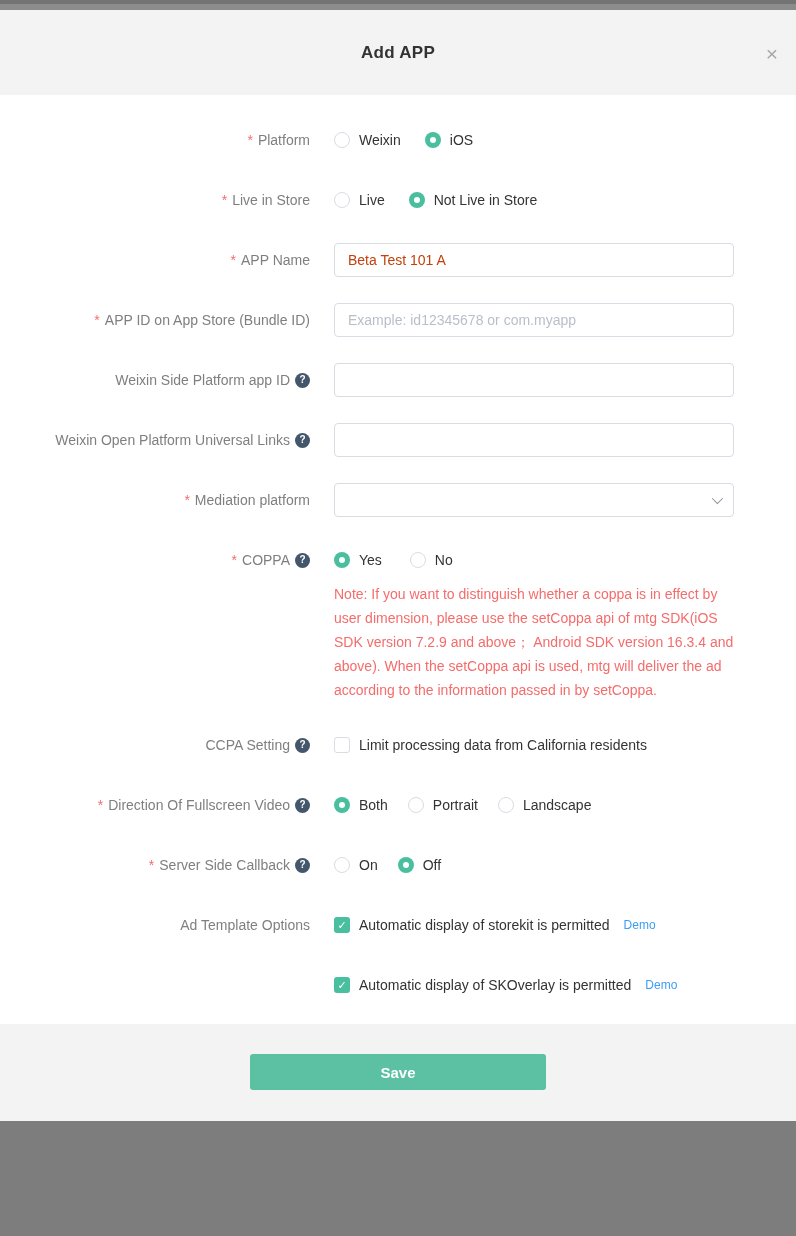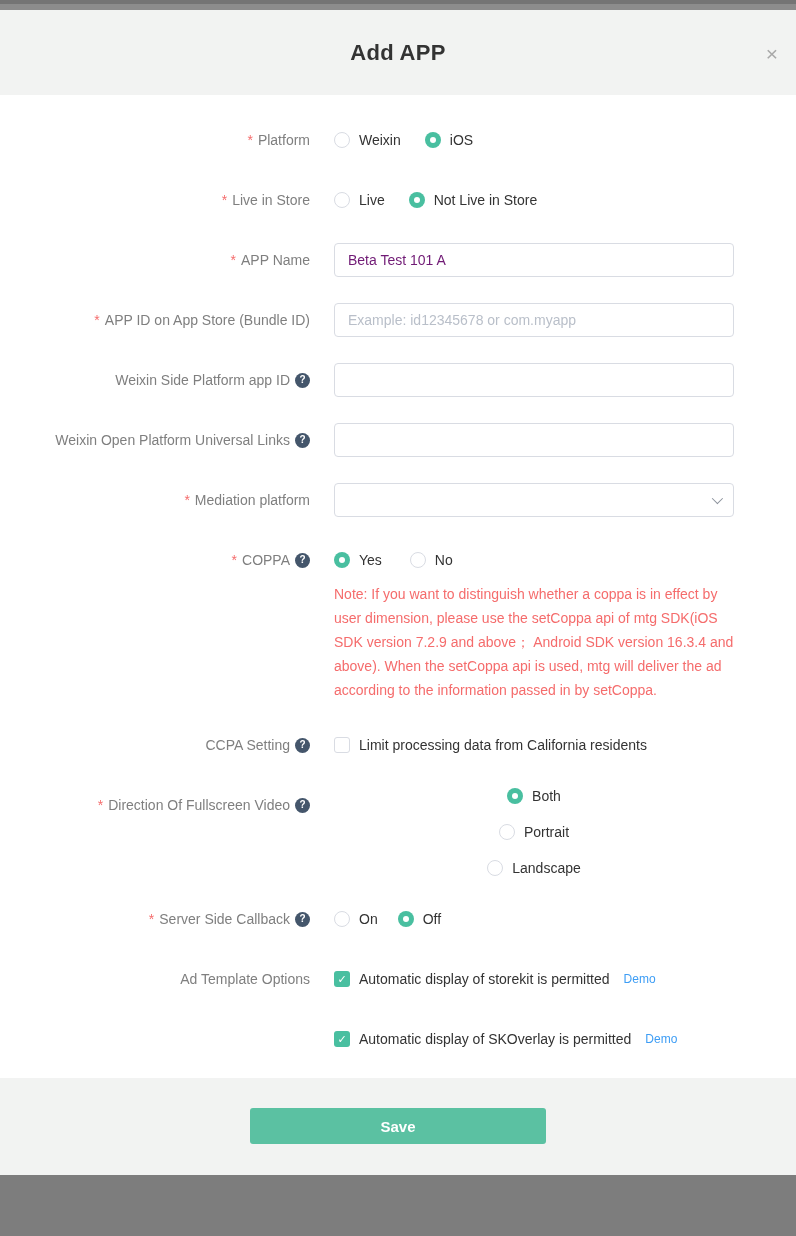--- a/index.html
+++ b/index.html
@@ -13,21 +13,21 @@
   .backdrop-bottom { height:15px; background:#7d7d7d; }
 
   .modal { background:#ffffff; }
 
   .modal-header {
     height:85px;
     background:#f2f3f2;
     display:flex; align-items:center; justify-content:center;
     position:relative;
   }
-  .modal-title { font-size:22px; font-weight:600; color:#333; letter-spacing:.3px; }
+  .modal-title { font-size:17px; font-weight:600; color:#333; letter-spacing:.3px; }
   .close {
     position:absolute; right:18px; top:50%;
     transform:translateY(-50%);
     font-size:21px; color:#a8a8a8; font-weight:300;
     cursor:pointer; line-height:1;
   }
 
   .modal-body { padding:28px 0 22px; }
 
   .row { display:flex; align-items:flex-start; margin-bottom:26px; }
@@ -73,21 +73,21 @@
     display:flex; align-items:center; justify-content:center;
     font-size:11px; color:transparent;
   }
   .cb.checked { border:none; background:#49bfa0; color:#fff; }
 
   .note { color:#f56c6c; font-size:14px; line-height:24px; margin-top:5px; }
 
   .text-input {
     width:400px; height:34px;
     border:1px solid #d9dce3; border-radius:4px;
-    padding:1px 13px; font-size:14px; color:#701a75;
+    padding:1px 13px; font-size:14px; color:#c2410c;
     font-family:"Liberation Sans", sans-serif;
     outline:none; background:#fff;
   }
   .text-input::placeholder { color:#b9bfc9; }
 
   .select {
     width:400px; height:34px;
     border:1px solid #d9dce3; border-radius:4px;
     background:#fff; cursor:pointer;
     display:flex; align-items:center; justify-content:space-between;
@@ -257,21 +257,21 @@
         </div>
       </div>
 
       <div class="row">
         <div class="flabel">
           <span class="req">*</span>
           <span>Direction Of Fullscreen Video</span>
           <span class="help">?</span>
         </div>
         <div class="control">
-          <div class="opts" style="gap:20px;flex-direction:column;">
+          <div class="opts" style="gap:20px;">
             <label class="radio-opt">
               <span class="radio-circle checked"></span>
               <span>Both</span>
             </label>
             <label class="radio-opt">
               <span class="radio-circle"></span>
               <span>Portrait</span>
             </label>
             <label class="radio-opt">
               <span class="radio-circle"></span>

